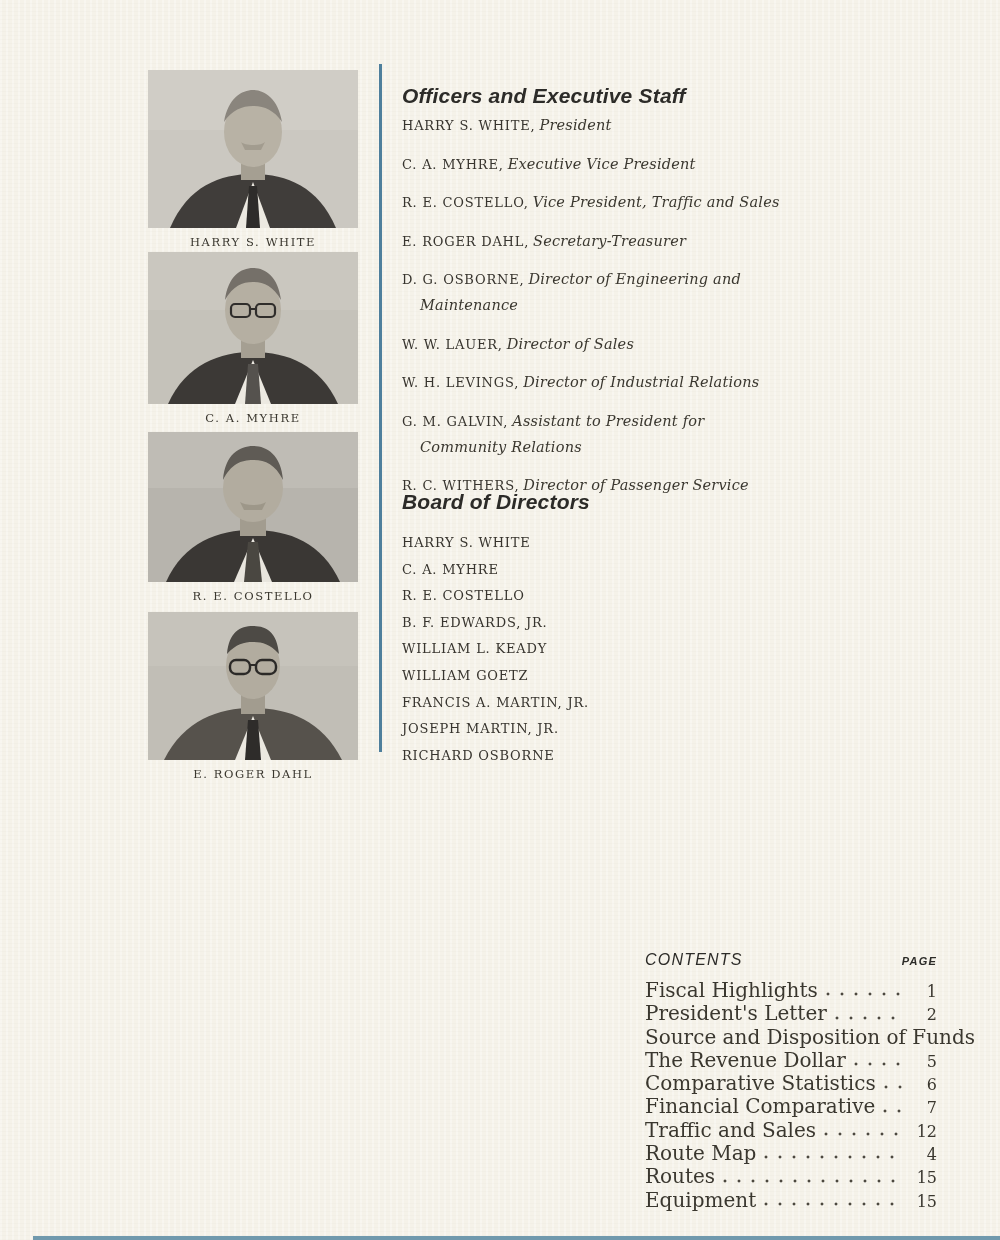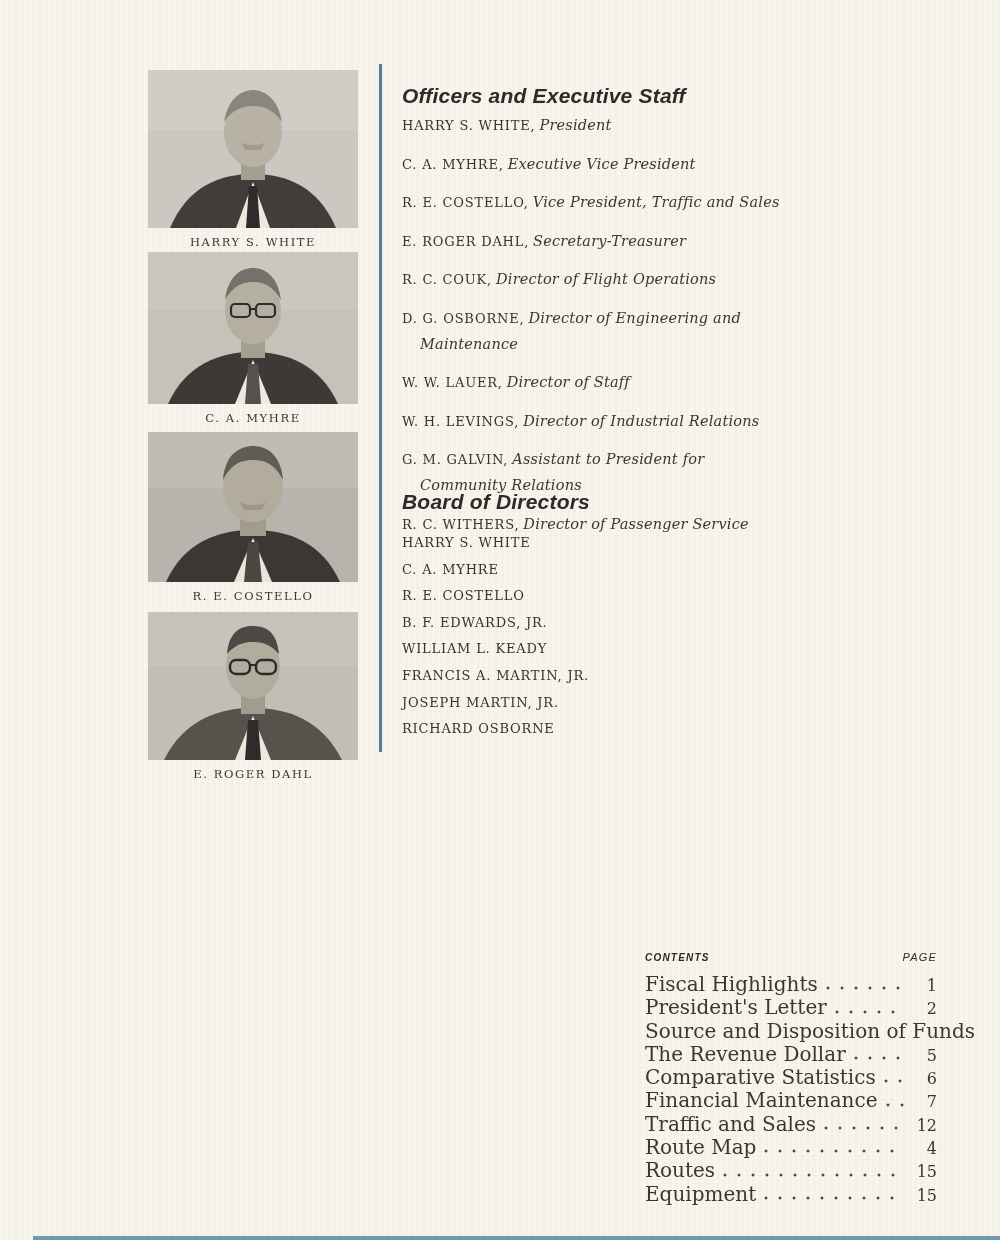--- a/index.html
+++ b/index.html
@@ -58,25 +58,25 @@
   .board-list li{
     line-height:17px; margin-bottom:9.6px;
     font-family:"DejaVu Serif", serif;
     font-size:13px; letter-spacing:0.8px; color:#37342e;
   }
 
   
   .contents{ position:absolute; left:645px; top:951px; width:292px; }
   .contents-header{ display:flex; align-items:baseline; justify-content:space-between; margin-bottom:9px; }
   .contents-title{
+    font-family:"Liberation Sans", sans-serif; font-weight:normal; font-style:italic;
+    font-size:16px; letter-spacing:1.2px; color:#2c2b28;
+  }
+  .page-label{
     font-family:"Liberation Sans", sans-serif; font-weight:bold; font-style:italic;
-    font-size:10px; letter-spacing:1.2px; color:#2c2b28;
-  }
-  .page-label{
-    font-family:"Liberation Sans", sans-serif; font-weight:normal; font-style:italic;
     font-size:11px; letter-spacing:1.2px; color:#2c2b28;
   }
   .toc-row{ display:flex; align-items:baseline; height:23.3px; }
   .toc-title{
     font-family:"DejaVu Serif", serif; font-size:20px; color:#3a372f; white-space:nowrap;
   }
   .leader{
     flex:1; margin:0 7px 0 8px; height:4px; align-self:flex-end; margin-bottom:5px;
     background-image:radial-gradient(circle at 2px 2px, #4c483f 1.3px, transparent 1.7px);
     background-size:14px 4px; background-repeat:repeat-x; background-position:0 100%;
@@ -162,38 +162,38 @@
 
   <div class="textcol">
 
     <h1 class="section-title officers-title">Officers and Executive Staff</h1>
 
     <ul class="officers-list">
       <li><span class="off-name">HARRY S. WHITE,</span> <span class="off-role">President</span></li>
       <li><span class="off-name">C. A. MYHRE,</span> <span class="off-role">Executive Vice President</span></li>
       <li><span class="off-name">R. E. COSTELLO,</span> <span class="off-role">Vice President, Traffic and Sales</span></li>
       <li><span class="off-name">E. ROGER DAHL,</span> <span class="off-role">Secretary-Treasurer</span></li>
-      <li><span class="off-name">R. C. COUK,</span> <span class="off-role">Director of Flight Operations</span></li>
       <li><span class="off-name">D. G. OSBORNE,</span> <span class="off-role">Director of Engineering and
 Maintenance</span></li>
-      <li><span class="off-name">W. W. LAUER,</span> <span class="off-role">Director of Staff</span></li>
+      <li><span class="off-name">W. W. LAUER,</span> <span class="off-role">Director of Sales</span></li>
       <li><span class="off-name">W. H. LEVINGS,</span> <span class="off-role">Director of Industrial Relations</span></li>
       <li><span class="off-name">G. M. GALVIN,</span> <span class="off-role">Assistant to President for
 Community Relations</span></li>
       <li><span class="off-name">R. C. WITHERS,</span> <span class="off-role">Director of Passenger Service</span></li>
     </ul>
 
     <h2 class="section-title board-title">Board of Directors</h2>
 
     <ul class="board-list">
       <li>HARRY S. WHITE</li>
       <li>C. A. MYHRE</li>
       <li>R. E. COSTELLO</li>
       <li>B. F. EDWARDS, JR.</li>
       <li>WILLIAM L. KEADY</li>
+      <li>WILLIAM GOETZ</li>
       <li>FRANCIS A. MARTIN, JR.</li>
       <li>JOSEPH MARTIN, JR.</li>
       <li>RICHARD OSBORNE</li>
     </ul>
   </div>
 
   <div class="contents">
     <div class="contents-header">
       <span class="contents-title">CONTENTS</span>
       <span class="page-label">PAGE</span>
@@ -218,21 +218,21 @@
       <span class="toc-title">The Revenue Dollar</span>
       <span class="leader"></span>
       <span class="toc-page">5</span>
     </div>
     <div class="toc-row">
       <span class="toc-title">Comparative Statistics</span>
       <span class="leader"></span>
       <span class="toc-page">6</span>
     </div>
     <div class="toc-row">
-      <span class="toc-title">Financial Maintenance</span>
+      <span class="toc-title">Financial Comparative</span>
       <span class="leader"></span>
       <span class="toc-page">7</span>
     </div>
     <div class="toc-row">
       <span class="toc-title">Traffic and Sales</span>
       <span class="leader"></span>
       <span class="toc-page">12</span>
     </div>
     <div class="toc-row">
       <span class="toc-title">Route Map</span>

